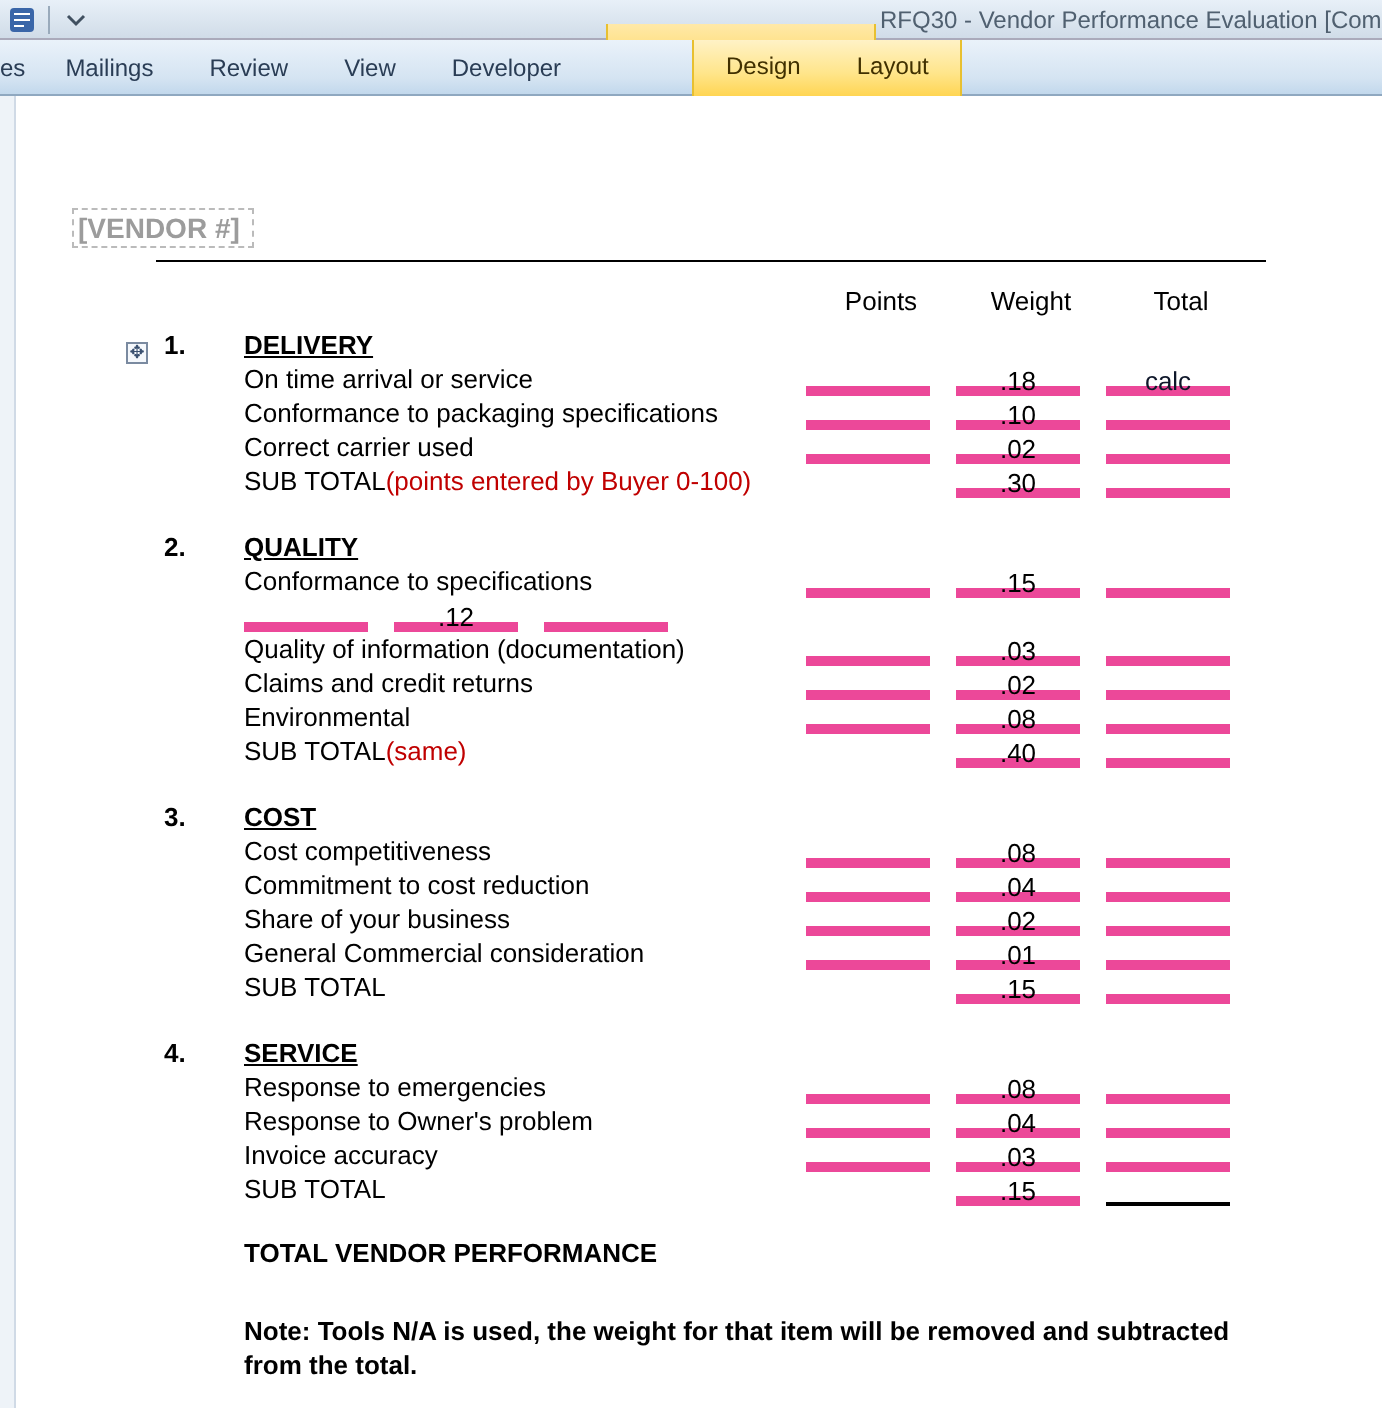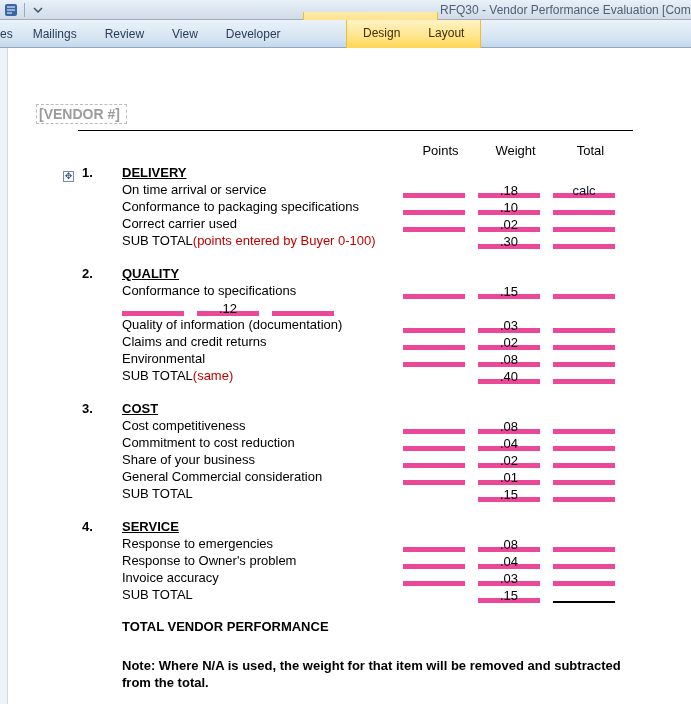--- a/index.html
+++ b/index.html
@@ -386,15 +386,15 @@
             <div class="num-col"></div>
             <div class="label-col"><span class="subtotal-label">SUB TOTAL</span></div>
             <div class="fill-col nb"></div>
             <div class="fill-col">.15</div>
             <div class="fill-col thick"></div>
           </div>
         </div>
       </div>
 
     <div class="total-perf">TOTAL VENDOR PERFORMANCE</div>
-    <div class="note">Note: Where N/A is used, the weight for that item will be removed and subtracted from the total.</div>
+    <div class="note">Note: Tools N/A is used, the weight for that item will be removed and subtracted from the total.</div>
   </div>
 </div>
 
 </body></html>

